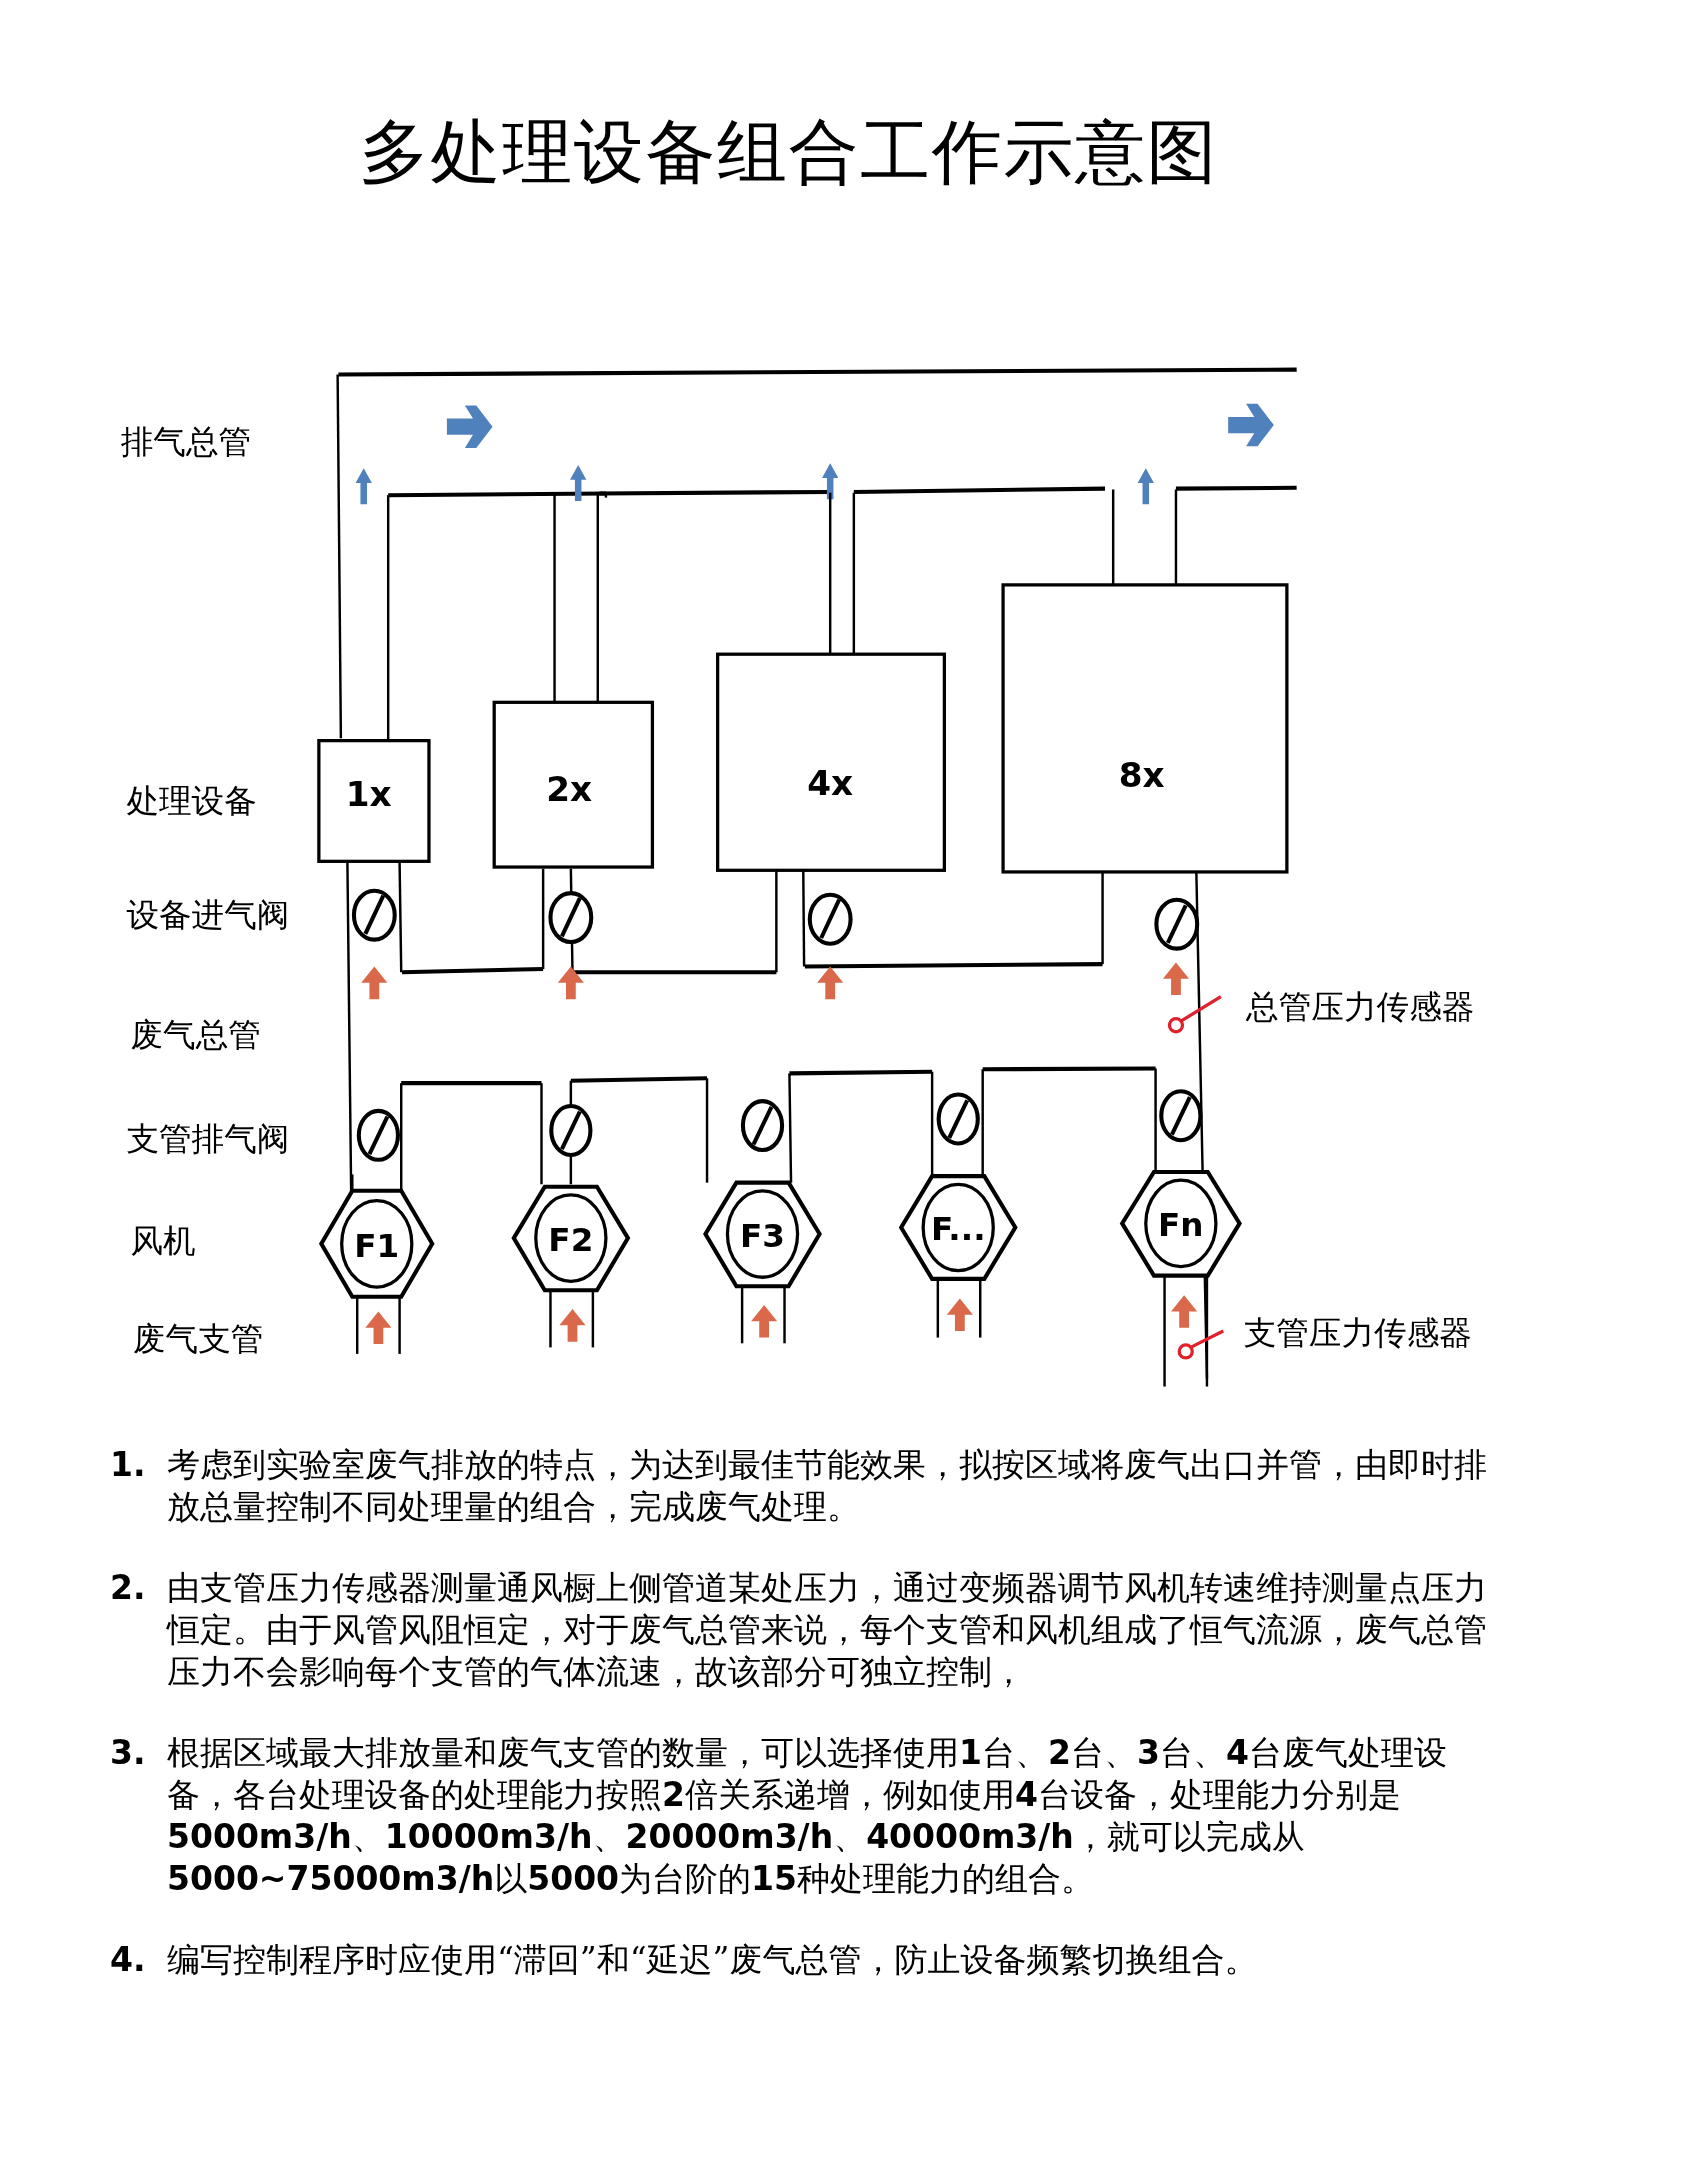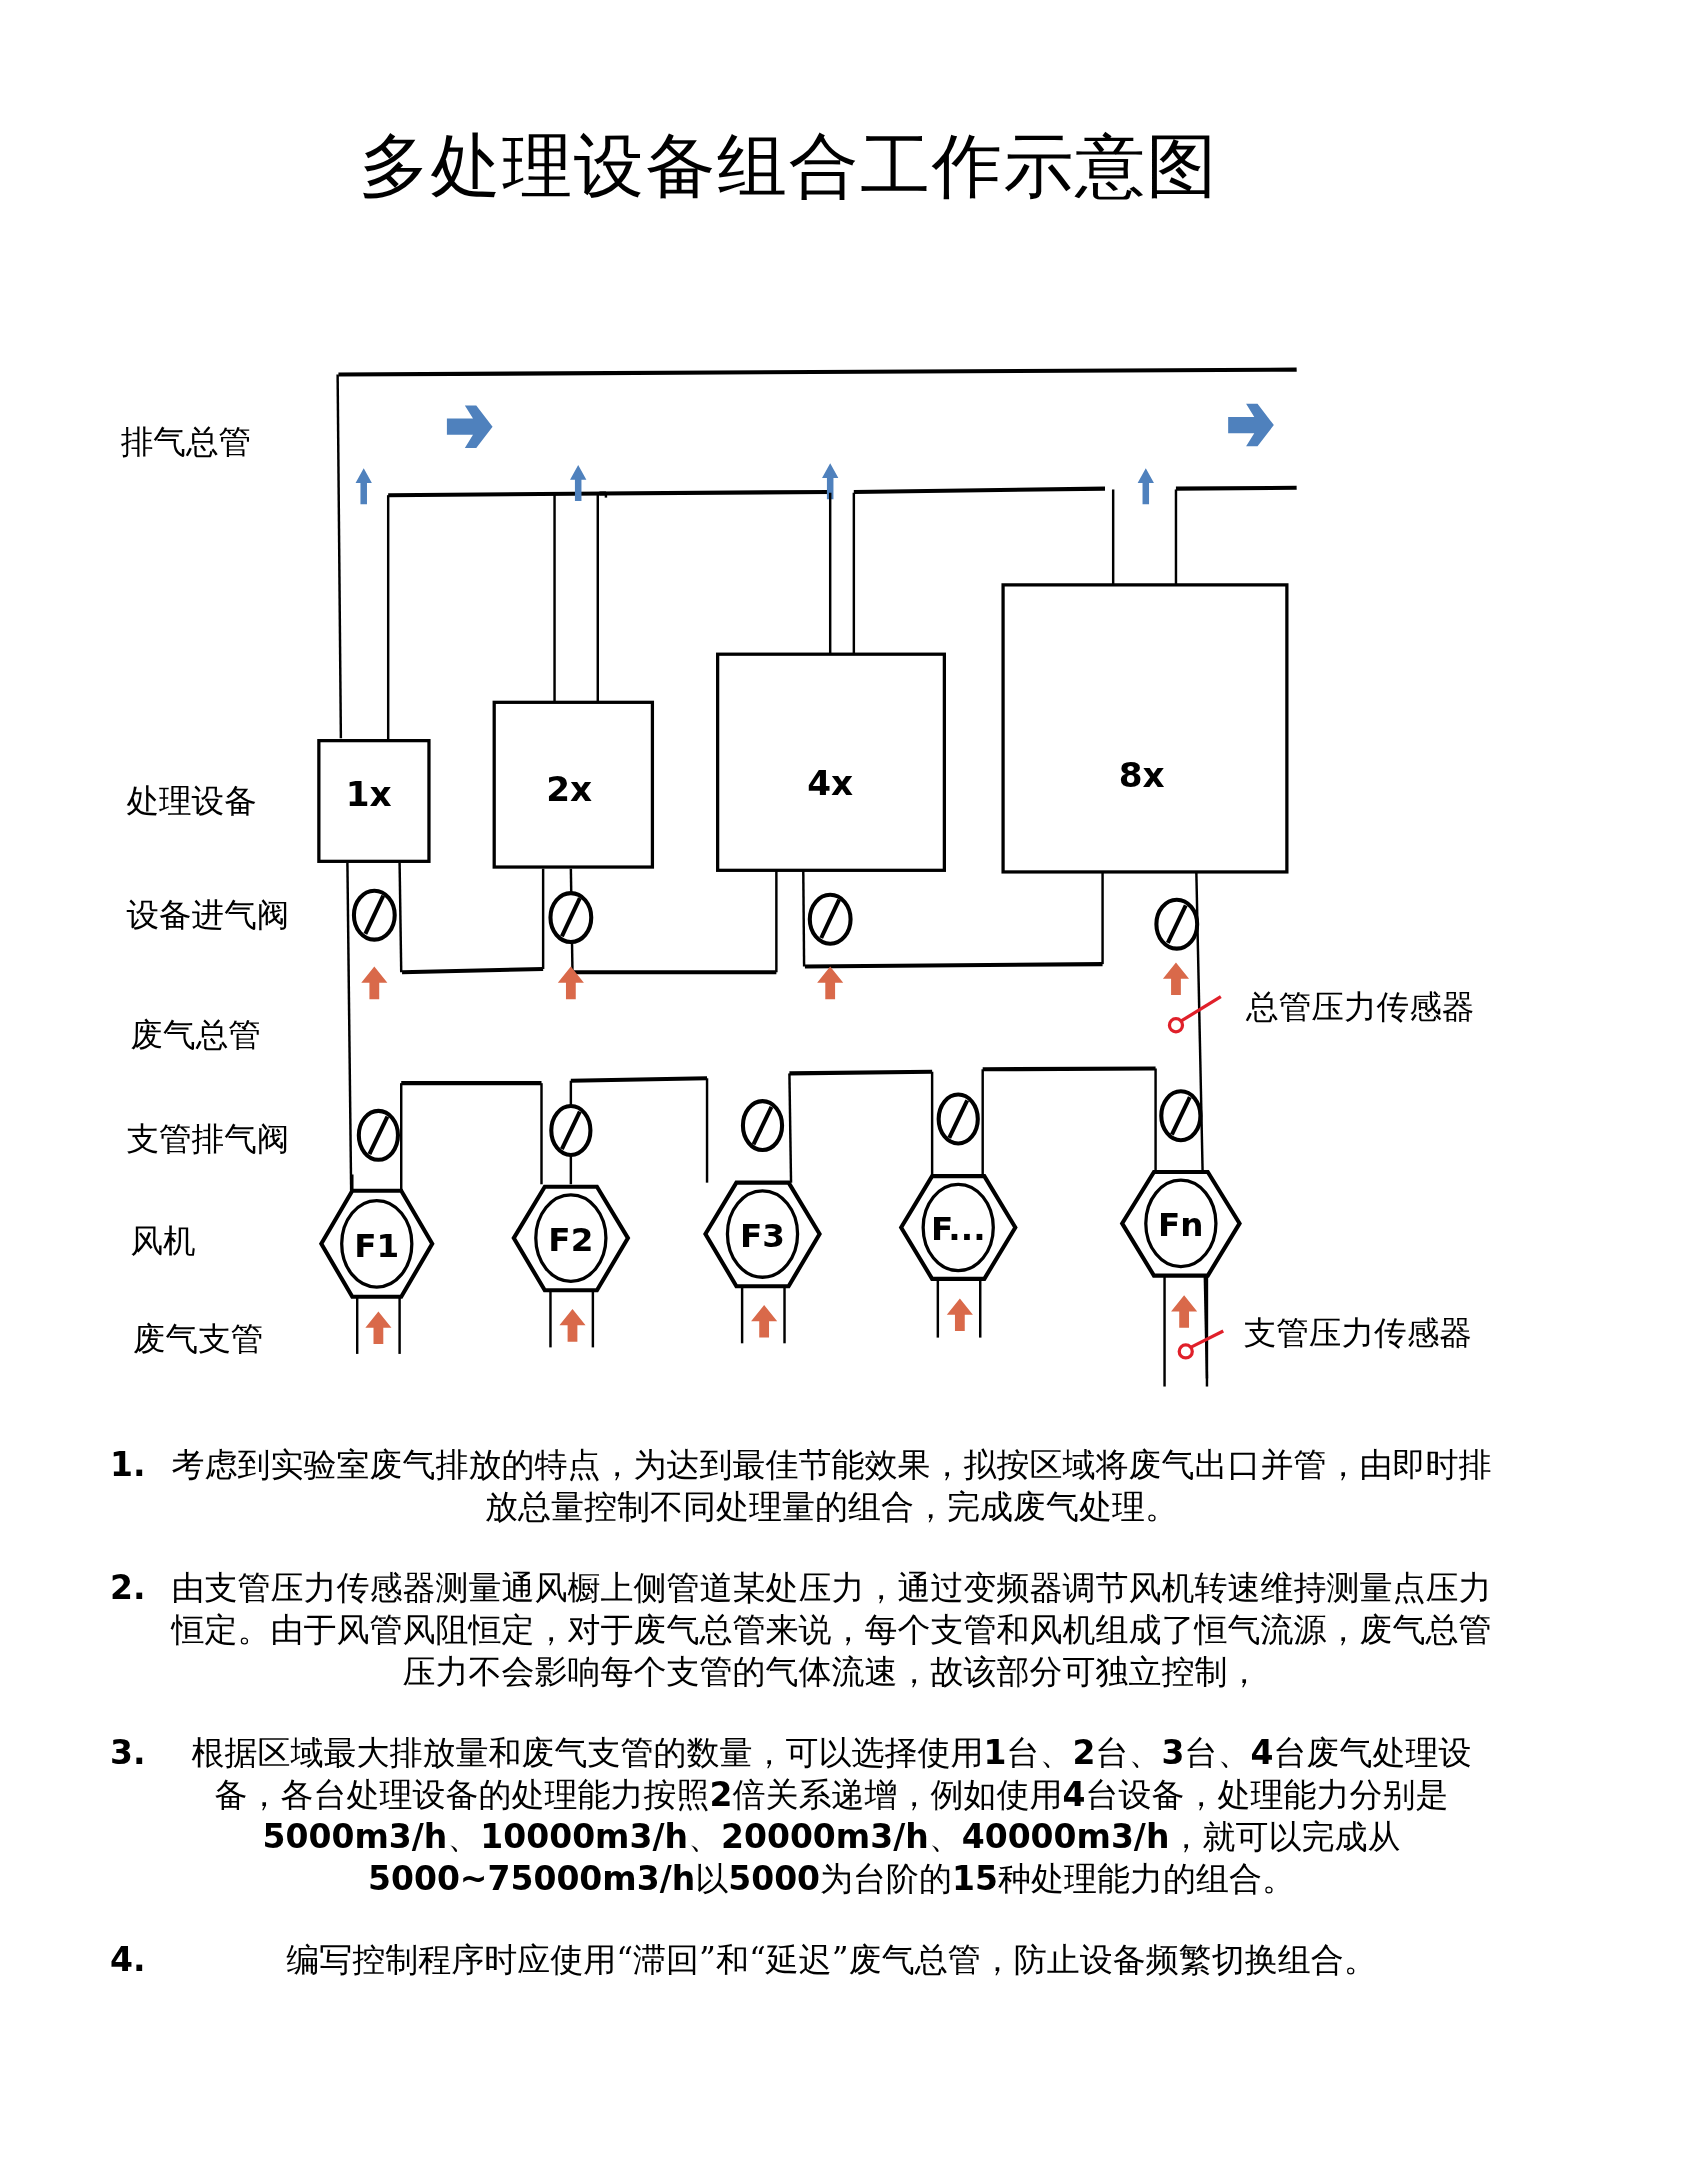--- a/index.html
+++ b/index.html
@@ -1,25 +1,25 @@
 <!DOCTYPE html>
 <html style="font-size:13px"><head>
 <meta charset="utf-8">
 <style>
   html, body { margin:0; padding:0; background:#ffffff; }
   body { width:1693px; height:2183px; position:relative; overflow:hidden; font-family:"DejaVu Serif", serif; color:#000; }
-  #title { position:absolute; left:359px; top:120px; width:856px; font-size:70px; letter-spacing:1.6px; font-family:"DejaVu Serif", serif; white-space:nowrap; }
+  #title { position:absolute; left:359px; top:106px; width:856px; font-size:70px; letter-spacing:1.6px; font-family:"DejaVu Serif", serif; white-space:nowrap; }
   svg#diagram { position:absolute; left:0; top:0; }
   .lbl { font-family:"DejaVu Serif", serif; font-size:40px; fill:#000; }
   .boxlbl { font-family:"DejaVu Sans", sans-serif; font-weight:bold; font-size:42px; fill:#000; text-anchor:middle; }
   .fanlbl { font-family:"DejaVu Sans", sans-serif; font-weight:bold; font-size:40px; fill:#000; text-anchor:middle; dominant-baseline:central; }
   .notes { position:absolute; left:110px; top:1444px; width:1386px; }
   .note { display:flex; margin-bottom:39px; font-size:33px; line-height:42px; }
   .note-num { width:57px; font-family:"DejaVu Sans", sans-serif; font-weight:bold; flex:none; }
-  .note-text { flex:1; font-family:"DejaVu Serif", serif;text-align:center; }
+  .note-text { flex:1; font-family:"DejaVu Serif", serif; }
   .note-text b { font-family:"DejaVu Sans", sans-serif; font-weight:bold; }
 </style>
 </head>
 <body>
 
 <div id="title">多处理设备组合工作示意图</div>
 
 <svg id="diagram" width="1693" height="1403" viewBox="0 0 2076 1720" xmlns="http://www.w3.org/2000/svg">
   <defs>
     <g id="arrow-up-blue">

